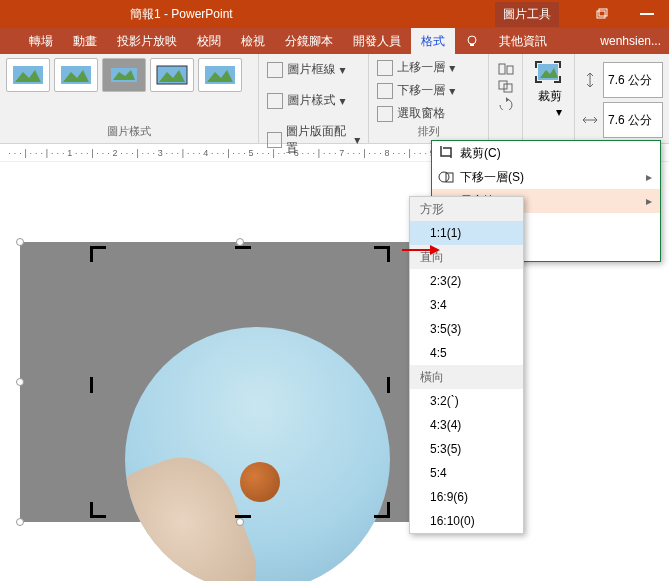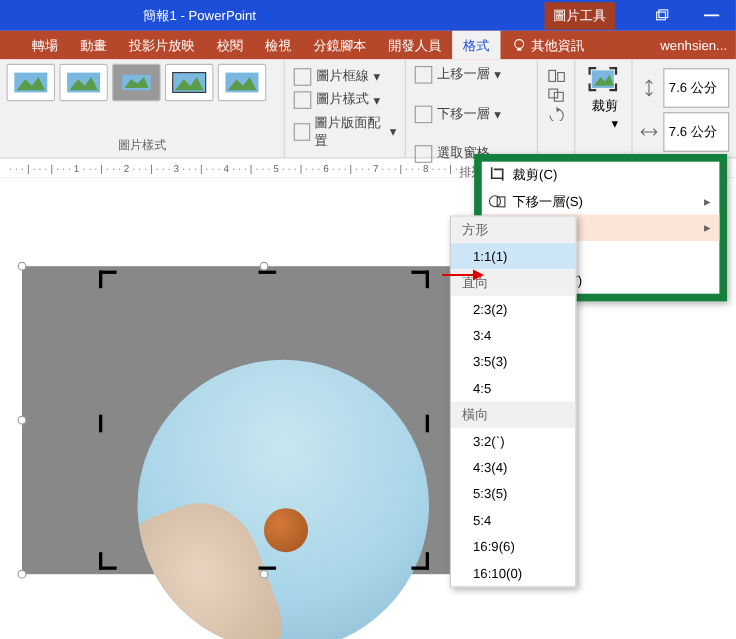--- a/index.html
+++ b/index.html
@@ -1,54 +1,54 @@
 <!DOCTYPE html>
 <html><head>
 <meta charset="utf-8">
 <style>
 *{margin:0;padding:0;box-sizing:border-box;font-family:"Microsoft JhengHei",sans-serif;font-size:12px}
 body{width:669px;height:581px;background:#fff;overflow:hidden;position:relative}
-.titlebar{height:28px;background:#1d4ed8;display:flex;align-items:center;color:#fff}
+.titlebar{height:28px;background:#c2410c;display:flex;align-items:center;color:#fff}
 .title-text{margin-left:130px}
 .title-tool{margin-left:auto;margin-right:20px;padding:4px 8px;background:#a33d23}
 .win-controls{display:flex;gap:0}
 .win-btn{width:45px;height:28px;display:flex;align-items:center;justify-content:center;color:#fff}
 .tabbar{height:26px;background:#b7472a;display:flex;align-items:center;color:#fff;padding-left:19px}
 .tab{padding:0 10px;height:26px;display:flex;align-items:center;cursor:pointer}
 .tab.active{background:#f1f1f1;color:#1d4ed8}
-.tab-extra{margin-left:10px;display:flex;align-items:center;gap:4px}
+.tab-extra{margin-left:10px;display:flex;align-items:center;gap:20px}
 .ribbon{height:90px;background:#f1f1f1;border-bottom:1px solid #d4d4d4;display:flex;position:relative}
 .ribbon-group{border-right:1px solid #d4d4d4;padding:4px 6px;display:flex;flex-direction:column;justify-content:space-between}
 .group-label{text-align:center;color:#666;font-size:11px}
 .styles-row{display:flex;gap:4px}
 .style-thumb{width:44px;height:34px;background:#fff;border:1px solid #bbb;display:flex;align-items:center;justify-content:center;border-radius:2px}
 .style-thumb svg{width:34px;height:22px}
-.format-opts{display:flex;flex-direction:column;gap:2px;margin-top:2px}
+.format-opts{display:flex;flex-direction:column;gap:12px;margin-top:2px}
 .fopt{display:flex;align-items:center;gap:4px;color:#444;padding:1px 2px;cursor:pointer}
 .fopt .icn{width:16px;height:16px;border:1px solid #999;display:inline-block}
-.arrange-col{display:flex;flex-direction:column;gap:17px}
+.arrange-col{display:flex;flex-direction:column;gap:4px}
 .crop-btn{display:flex;flex-direction:column;align-items:flex-end;padding:2px 6px;cursor:pointer}
 .crop-icn{width:28px;height:28px}
 .size-col{display:flex;flex-direction:column;gap:4px;padding-top:4px}
 .size-row{display:flex;align-items:center;gap:4px}
 .size-input{width:60px;height:20px;border:1px solid #aaa;padding:17px 4px;background:#fff}
 .ruler{height:18px;background:#fff;display:flex;align-items:center;font-size:9px;color:#666;padding-left:8px;letter-spacing:0;border-bottom:1px solid #eee;overflow:hidden;white-space:nowrap}
 .canvas{position:relative;height:420px;background:#fff}
 .slide-img{position:absolute;left:20px;top:80px;width:440px;height:280px;background:#888}
 .sel-handle{position:absolute;width:8px;height:8px;background:#fff;border:1px solid #999;border-radius:50%}
 .crop-mark{position:absolute;width:16px;height:16px}
 .crop-mark::before,.crop-mark::after{content:"";position:absolute;background:#000}
 .crop-mark.tl::before{width:16px;height:3px;top:0;left:0}.crop-mark.tl::after{width:3px;height:16px;top:0;left:0}
 .crop-mark.tr::before{width:16px;height:3px;top:0;right:0}.crop-mark.tr::after{width:3px;height:16px;top:0;right:0}
 .crop-mark.bl::before{width:16px;height:3px;bottom:0;left:0}.crop-mark.bl::after{width:3px;height:16px;bottom:0;left:0}
 .crop-mark.br::before{width:16px;height:3px;bottom:0;right:0}.crop-mark.br::after{width:3px;height:16px;bottom:0;right:0}
 .circle-mask{position:absolute;left:105px;top:85px;width:265px;height:265px;border-radius:50%;background:radial-gradient(circle at 50% 30%,#c8e6f0 0%,#a8d4e8 60%,#88b8d0 100%);overflow:hidden}
 .ball{position:absolute;left:115px;top:135px;width:40px;height:40px;border-radius:50%;background:radial-gradient(circle at 35% 35%,#d47a3a,#a0521e)}
 .hand{position:absolute;left:-20px;bottom:-30px;width:140px;height:160px;background:radial-gradient(ellipse at 60% 40%,#e8d4c0 0%,#d0b8a0 70%,transparent 100%);transform:rotate(-20deg);border-radius:50% 40% 30% 60%}
-.menu{position:absolute;right:8px;top:140px;width:230px;background:#fff;border:7px solid #15803d;box-shadow:2px 2px 6px rgba(0,0,0,.3);z-index:10}
+.menu{position:absolute;right:8px;top:140px;width:230px;background:#fff;border:1px solid #15803d;box-shadow:2px 2px 6px rgba(0,0,0,.3);z-index:10}
 .menu-item{height:24px;display:flex;align-items:center;padding:0 8px 0 28px;cursor:pointer;position:relative}
 .menu-item.hover{background:#fce4d6}
 .menu-item .micn{position:absolute;left:6px;width:16px;height:16px}
 .menu-item .arrow{margin-left:auto;color:#666}
 .submenu{position:absolute;left:409px;top:196px;width:115px;background:#fff;border:1px solid #ccc;box-shadow:2px 2px 6px rgba(0,0,0,.3);z-index:11}
 .sub-item{height:24px;display:flex;align-items:center;padding:0 8px 0 20px;cursor:pointer}
 .sub-item.hdr{background:#f0f0f0;color:#666;cursor:default;padding-left:10px}
 .sub-item.hover{background:#cde6f7}
 .red-arrow{position:absolute;left:400px;top:243px;z-index:12}
 </style>

